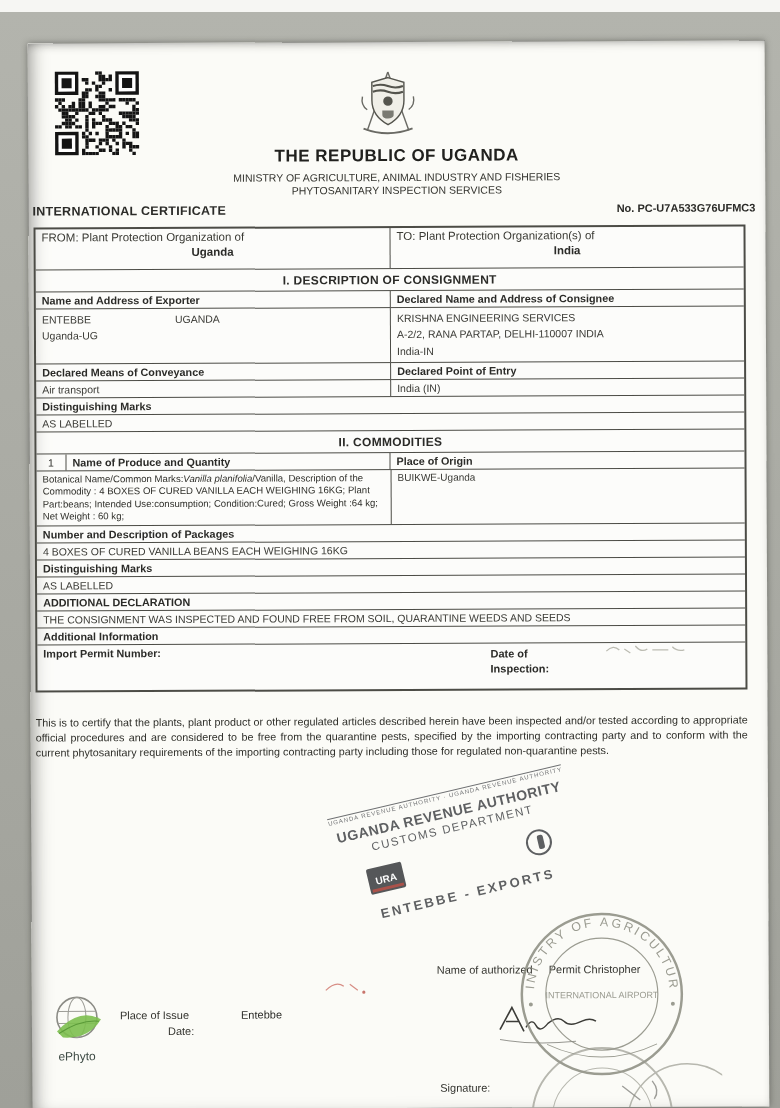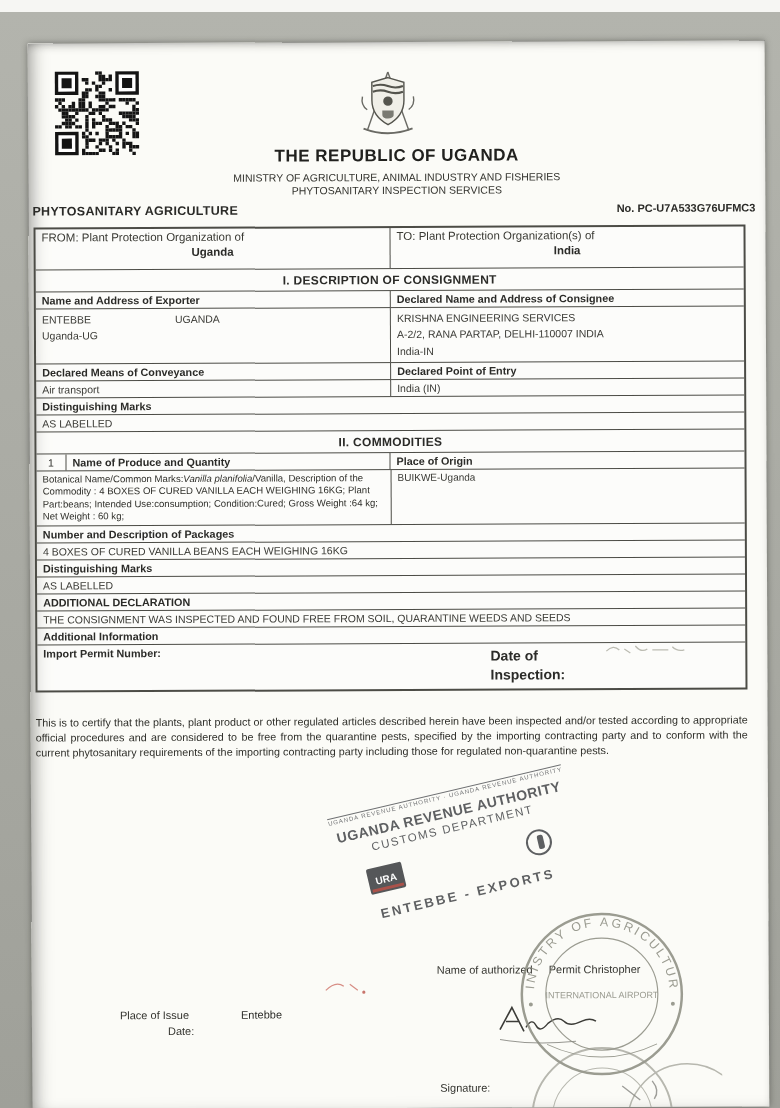--- a/index.html
+++ b/index.html
@@ -57,21 +57,21 @@
   .produce-head { width:calc(50% - 30px); border-right:1px solid #4c4c46; }
   .origin-head { width:50%; }
 
   .desc-cell { font-size:9.6px; line-height:1.3; color:#2f2f2a; }
   .origin-val { font-size:10px; color:#3a3a35; }
   .desc-row { min-height:52px; }
   .botanical { font-style:italic; }
 
   .permit-row { position:relative; min-height:46px; display:block; }
   .insp-label { position:absolute; left:64%; top:3px; width:86px; font-weight:bold;
-                font-size:14px; line-height:1.35; }
+                font-size:11px; line-height:1.35; }
 
   .certify { position:absolute; left:5px; top:672px; width:712px; font-size:10.8px;
              line-height:1.4; text-align:justify; color:#2e2e29; }
 
   
   .ura-stamp { position:absolute; left:310px; top:748px; width:240px; height:152px;
                transform:rotate(-13deg); color:#494b4e; opacity:.88; }
   .ura-border { font-size:6px; letter-spacing:1px; white-space:nowrap; overflow:hidden;
                 border-top:1px solid #5b5d60; padding-top:1px; text-align:center; color:#5b5d60; }
   .ura-line1 { font-size:14px; font-weight:bold; text-align:center; margin-top:5px; letter-spacing:.5px; }
@@ -340,21 +340,21 @@
       <path d="M9 62 Q35 72 61 62" stroke="#6a6a64" stroke-width="2" fill="none"></path>
       <path d="M13 42 q-7 -5 -5 -14 M57 42 q7 -5 5 -14" stroke="#6a6a64" stroke-width="1.5" fill="none"></path>
     </svg>
   </div>
 
   <div class="hdr-title">THE REPUBLIC OF UGANDA</div>
   <div class="hdr-sub sub-ministry">MINISTRY OF AGRICULTURE, ANIMAL INDUSTRY AND FISHERIES</div>
   <div class="hdr-sub sub-service">PHYTOSANITARY INSPECTION SERVICES</div>
 
   <div class="cert-line">
-    <span class="cert-title">PHYTOSANITARY AGRICULTURE</span>
+    <span class="cert-title">INTERNATIONAL CERTIFICATE</span>
     <span class="cert-no">No. PC-U7A533G76UFMC3</span>
   </div>
 
   <div class="doc-table">
 
     <div class="t-row">
       <div class="cell half party-cell">
         <div class="party-label">FROM: Plant Protection Organization of</div>
         <div class="party-value">Uganda</div>
       </div>
@@ -511,14 +511,24 @@
     </svg>
   </div>
 
   <svg class="partial-arcs" viewBox="0 0 220 85">
     <circle cx="100" cy="92" r="70" fill="none" stroke="currentColor" stroke-width="2"></circle>
     <circle cx="100" cy="92" r="50" fill="none" stroke="currentColor" stroke-width="1"></circle>
     <circle cx="185" cy="98" r="60" fill="none" stroke="currentColor" stroke-width="1.5"></circle>
     <path d="M120 60 l18 14 M150 55 q8 10 2 18" stroke="#55554f" stroke-width="1.4" fill="none" opacity=".8"></path>
   </svg>
 
+  <div class="ephyto">
+    <svg viewBox="0 0 56 56" xmlns="http://www.w3.org/2000/svg">
+      <circle cx="28" cy="26" r="20" fill="none" stroke="#8b8b85" stroke-width="1.6"></circle>
+      <ellipse cx="28" cy="26" rx="9" ry="20" fill="none" stroke="#9d9d97" stroke-width="1"></ellipse>
+      <path d="M9 20 h38 M9 32 h38" stroke="#9d9d97" stroke-width="1" fill="none"></path>
+      <path d="M8 40 Q30 16 52 28 Q40 48 14 46 Z" fill="#7cbf4e" opacity=".9"></path>
+      <path d="M10 42 Q32 28 50 30" stroke="#5a9a38" stroke-width="1" fill="none"></path>
+    </svg>
+    <div class="ephyto-label">ePhyto</div>
+  </div>
 
 </div>
 
 </body></html>

